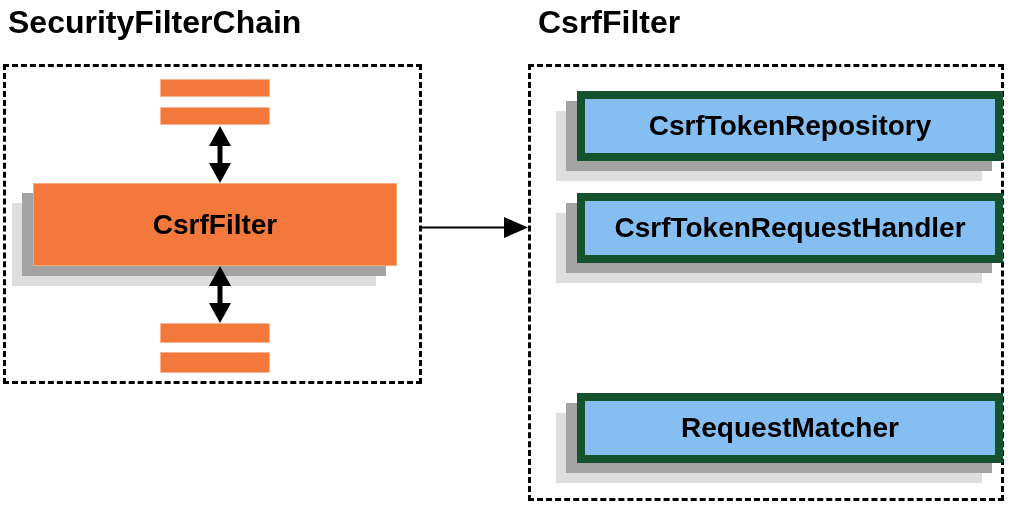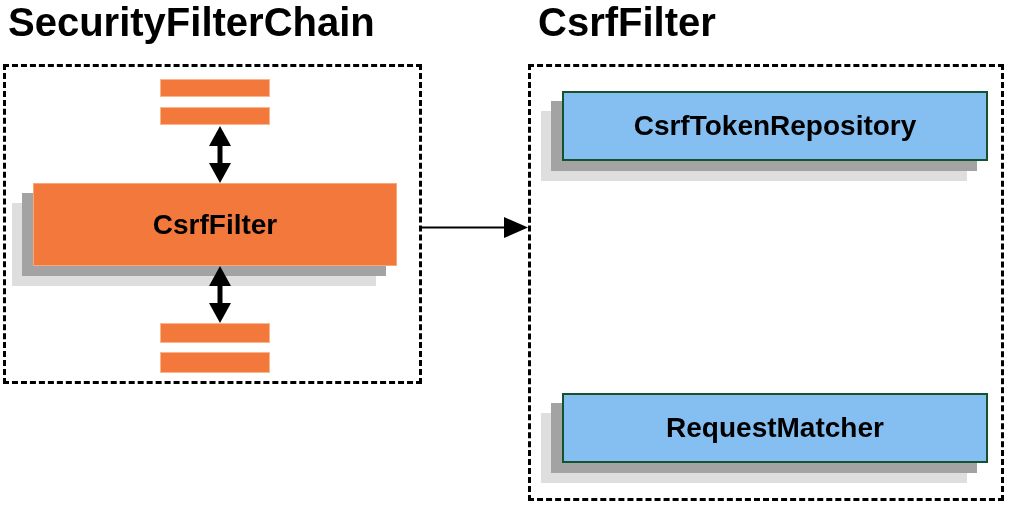--- a/index.html
+++ b/index.html
@@ -2,21 +2,21 @@
 <html><head>
 <meta charset="utf-8">
 <style>
   html,body{margin:0;padding:0;background:#ffffff;}
   .canvas{
     position:relative;width:1010px;height:505px;background:#ffffff;
     font-family:"Liberation Sans",sans-serif;overflow:hidden;
   }
   *{box-sizing:border-box;}
   .title{
-    position:absolute;font-weight:bold;font-size:40px;color:#000;
+    position:absolute;font-weight:bold;font-size:32px;color:#000;
     white-space:nowrap;line-height:36px;
   }
   .title-left{left:8px;top:4px;}
   .title-right{left:538px;top:4px;}
   .dashed-box{position:absolute;border:3px dashed #000;background:transparent;}
   .left-box{left:3px;top:64px;width:419px;height:320px;}
   .right-box{left:528px;top:64px;width:476px;height:437px;}
   .bar{
     position:absolute;left:154px;width:110px;height:18px;
     background:#f3783c;border:1px solid #fbb58c;
@@ -30,22 +30,22 @@
     background:#f3783c;border:1px solid #f9a774;
     box-shadow:-11px 10px 0 0 #a3a3a3, -21px 20px 0 0 #dedede;
     display:flex;align-items:center;justify-content:center;
     font-weight:bold;font-size:28px;color:#000;
   }
   .v-arrow{position:absolute;left:202px;width:24px;height:57px;}
   .v-arrow-1{top:59px;}
   .v-arrow-2{top:199px;}
   .h-arrow{position:absolute;left:422px;top:215px;width:106px;height:25px;}
   .component{
-    position:absolute;left:31px;width:426px;height:70px;
-    background:#85bff2;border:2px solid #14532d;
+    position:absolute;left:46px;width:426px;height:70px;
+    background:#85bff2;border:8px solid #14532d;
     box-shadow:-11px 10px 0 0 #a3a3a3, -21px 20px 0 0 #dedede;
     display:flex;align-items:center;justify-content:center;
     font-weight:bold;font-size:28px;color:#000;
   }
   .comp1{top:24px;}
   .comp2{top:126px;}
   .comp3{top:226px;}
   .comp4{top:326px;}
 </style>
 </head>
@@ -86,20 +86,23 @@
     <line x1="0" y1="12.5" x2="84" y2="12.5" stroke="#000" stroke-width="2"></line>
     <polygon points="106,12.5 82,2 82,23" fill="#000"></polygon>
   </svg>
 
   <div class="dashed-box right-box">
 
     <div class="component comp1">
       <span>CsrfTokenRepository</span>
     </div>
 
+    <div class="component comp2">
+      <span>CsrfTokenRequestHandler</span>
+    </div>
 
 
     <div class="component comp4">
       <span>RequestMatcher</span>
     </div>
   </div>
 
 </div>
 
 </body></html>

